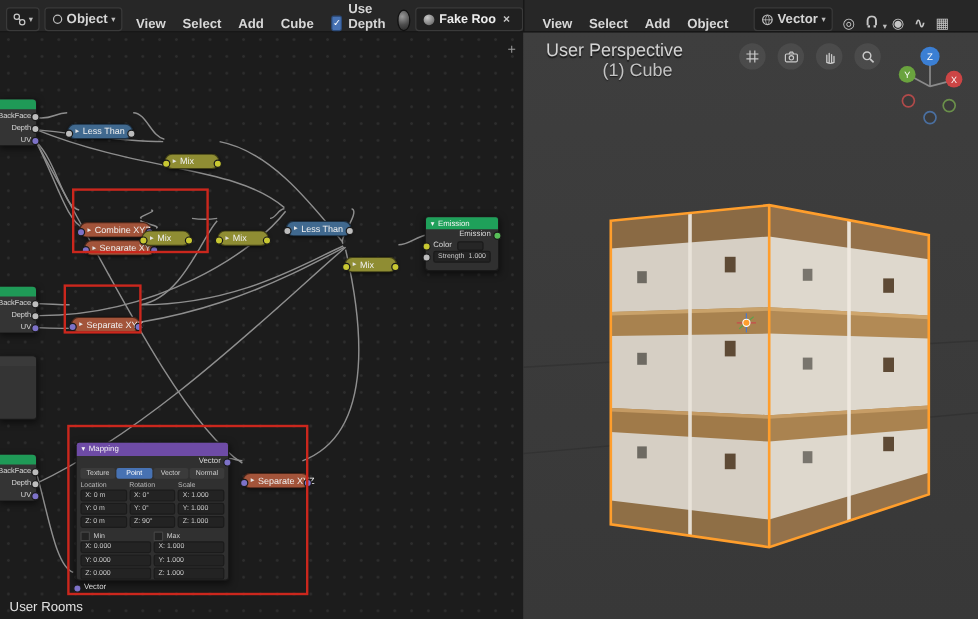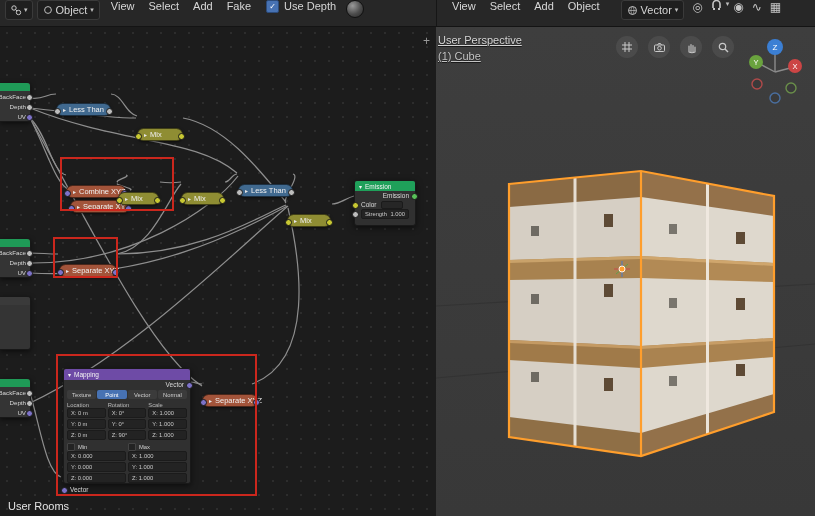--- a/index.html
+++ b/index.html
@@ -2,21 +2,21 @@
 <html><head>
 <meta charset="utf-8">
 <style>
   html,body{margin:0;padding:0;background:#111;}
   .app{position:relative;width:815px;height:516px;overflow:hidden;
        font-family:"Liberation Sans","DejaVu Sans",sans-serif;
        background:#1d1d1d;-webkit-font-smoothing:antialiased;}
   
   .topbar{position:absolute;left:0;top:0;width:815px;height:26px;background:#272727;
           border-bottom:1px solid #141414;display:flex;z-index:40;}
-  .hdr{display:flex;align-items:flex-start;height:26px;color:#d5d5d5;font-size:11px;}
+  .hdr{display:flex;align-items:flex-end;height:26px;color:#d5d5d5;font-size:11px;font-weight:bold;}
   .hdr-left{width:436px;padding-left:5px;box-sizing:border-box;}
   .hdr-right{flex:1;border-left:1px solid #161616;padding-left:8px;overflow:hidden;}
   .menu{padding:0 7px;color:#d8d8d8;cursor:default;white-space:nowrap;}
   .dropdown{display:flex;align-items:center;gap:3px;background:#1f1f1f;border:1px solid #3a3a3a;
             border-radius:3px;height:18px;padding:0 5px;margin-right:4px;white-space:nowrap;}
   .chev{font-size:7px;color:#bdbdbd;}
   .editor-btn{display:flex;align-items:center;gap:2px;background:#1f1f1f;border:1px solid #3a3a3a;
               border-radius:3px;height:18px;padding:0 4px;margin-right:4px;}
   .checkbox{width:11px;height:11px;background:#4772b3;border-radius:2px;border:1px solid #2c4b7a;
             display:flex;align-items:center;justify-content:center;color:#fff;font-size:8px;margin:0 5px 0 8px;}
@@ -64,22 +64,22 @@
   .pnode .phdr{height:8px;background:#1f9a57;border-radius:0 3px 0 0;}
   .prow{position:relative;height:10px;display:flex;align-items:center;justify-content:flex-end;
         padding-right:4px;font-size:6.2px;color:#d8d8d8;}
   .prow .sock{right:-3px;top:2.5px;}
   .redrect{position:absolute;border:2px solid #cb271d;z-index:20;}
   .tree-label{position:absolute;left:8px;bottom:4px;font-size:11px;color:#e3e3e3;z-index:10;}
   .corner-plus{position:absolute;right:6px;top:8px;color:#9a9a9a;font-size:12px;z-index:10;}
   
   .viewport{position:absolute;left:436px;top:26px;width:379px;height:490px;overflow:hidden;
             background:linear-gradient(#3e3e3e,#383838);}
-  .vp-label{position:absolute;left:2px;font-size:11px;color:#d4d4d4;z-index:10;text-shadow:0 1px 1px rgba(0,0,0,.6);text-decoration:underline;}
-  .vp-label.sub{color:#c3c3c3;}
+  .vp-label{position:absolute;left:19px;font-size:15px;color:#d4d4d4;z-index:10;text-shadow:0 1px 1px rgba(0,0,0,.6);}
+  .vp-label.sub{color:#c3c3c3;margin-left:47px;}
   .navbtn{position:absolute;width:22px;height:22px;border-radius:50%;background:rgba(255,255,255,.07);
           display:flex;align-items:center;justify-content:center;z-index:10;}
   .gizmo{position:absolute;z-index:10;}
   .scene{position:absolute;left:0;top:0;z-index:2;}
 </style>
 </head>
 <body>
 
 <div class="app">
 
@@ -97,26 +97,31 @@
       <div class="dropdown">
         <svg width="10" height="10" viewBox="0 0 10 10">
           <circle cx="5" cy="5" r="3.4" fill="none" stroke="#bdbdbd" stroke-width="1"></circle>
         </svg>
         <span>Object</span>
         <span class="chev">▾</span>
       </div>
       <span class="menu">View</span>
       <span class="menu">Select</span>
       <span class="menu">Add</span>
-      <span class="menu">Fake</span>
+      <span class="menu">Cube</span>
       <span class="checkbox">
         <span>✓</span>
       </span>
       <span>Use Depth</span>
       <span class="matball"></span>
+      <div class="matfield">
+        <span class="mini-ball"></span>
+        <span class="name">Fake Roo</span>
+        <span class="xicon">×</span>
+      </div>
     </div>
 
     <div class="hdr hdr-right">
       <span class="menu">View</span>
       <span class="menu">Select</span>
       <span class="menu">Add</span>
       <span class="menu">Object</span>
       <div class="dropdown" style="margin-left:14px">
         <svg width="11" height="11" viewBox="0 0 11 11">
           <circle cx="5.5" cy="5.5" r="4" fill="none" stroke="#bdbdbd" stroke-width="1"></circle>

